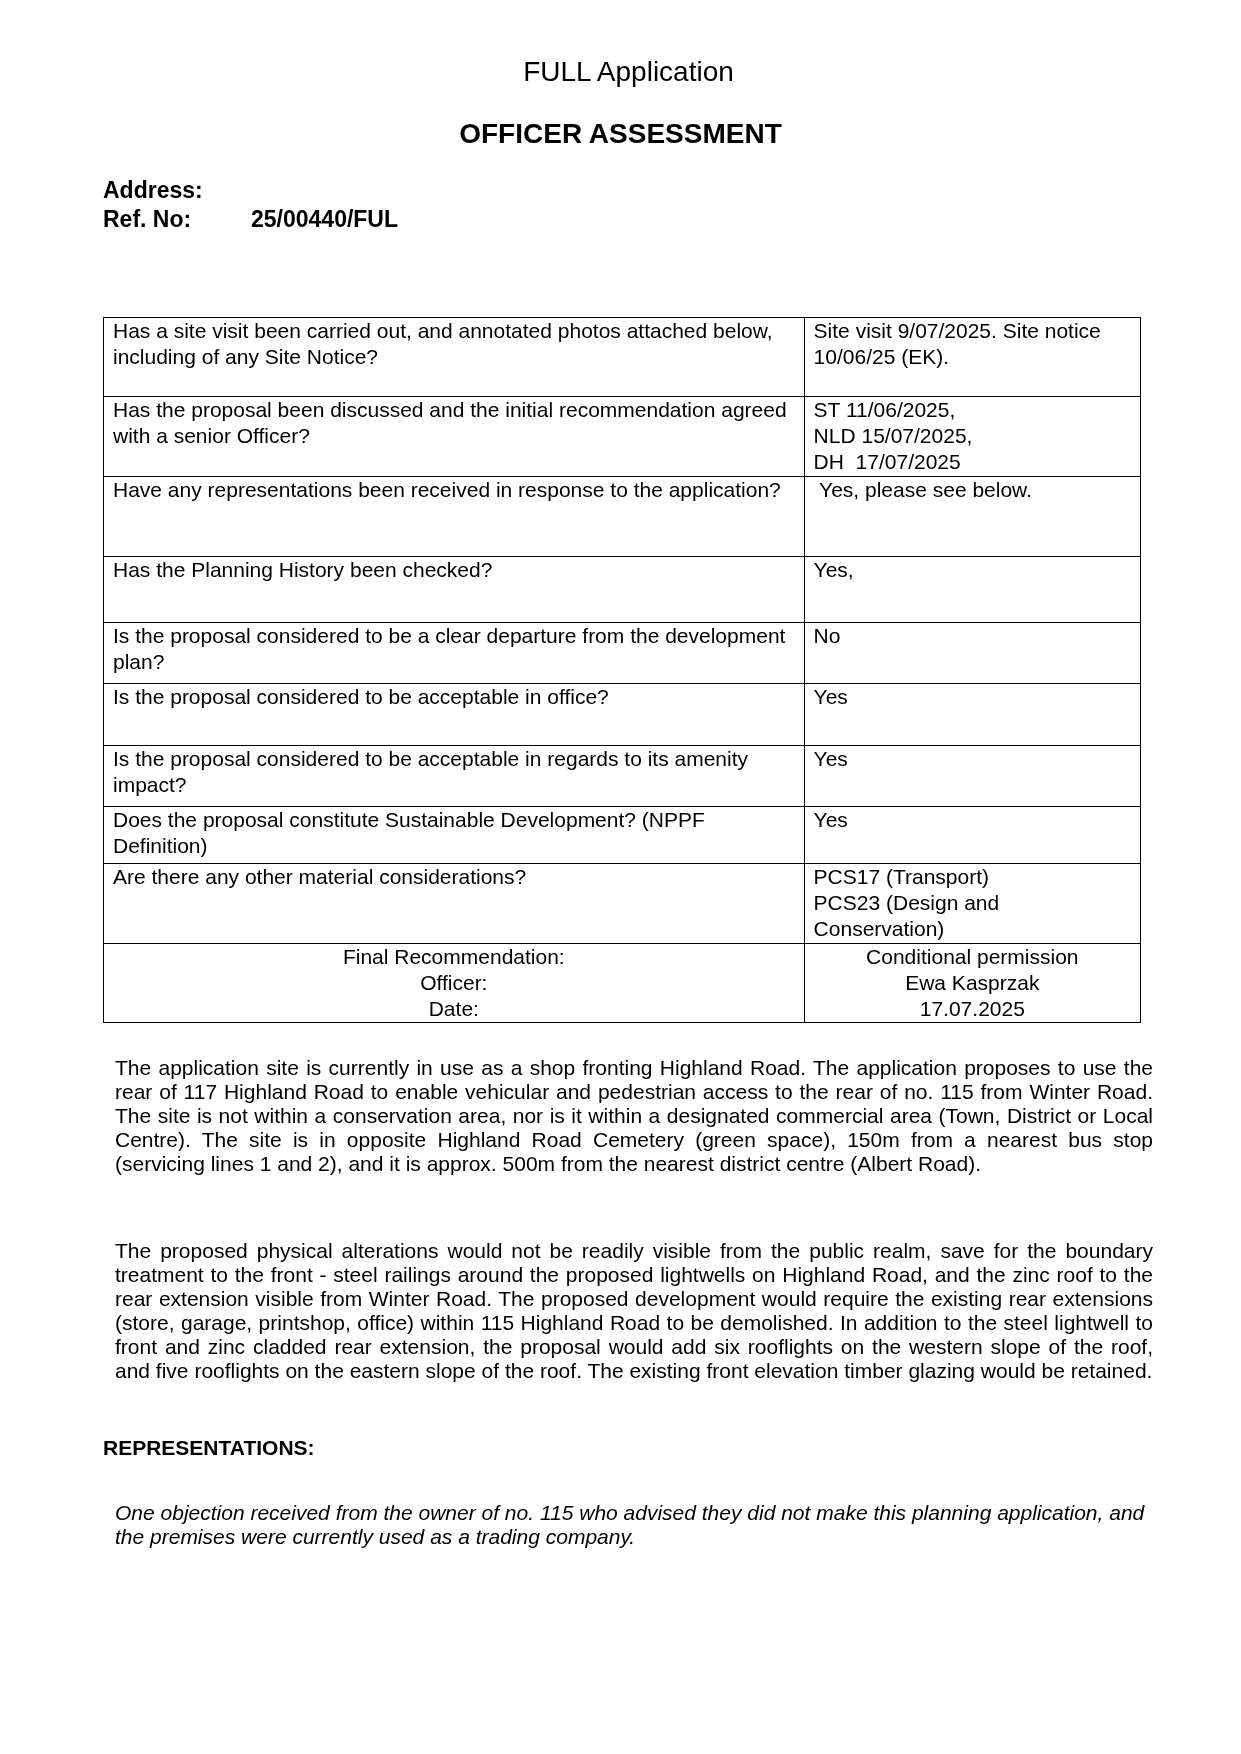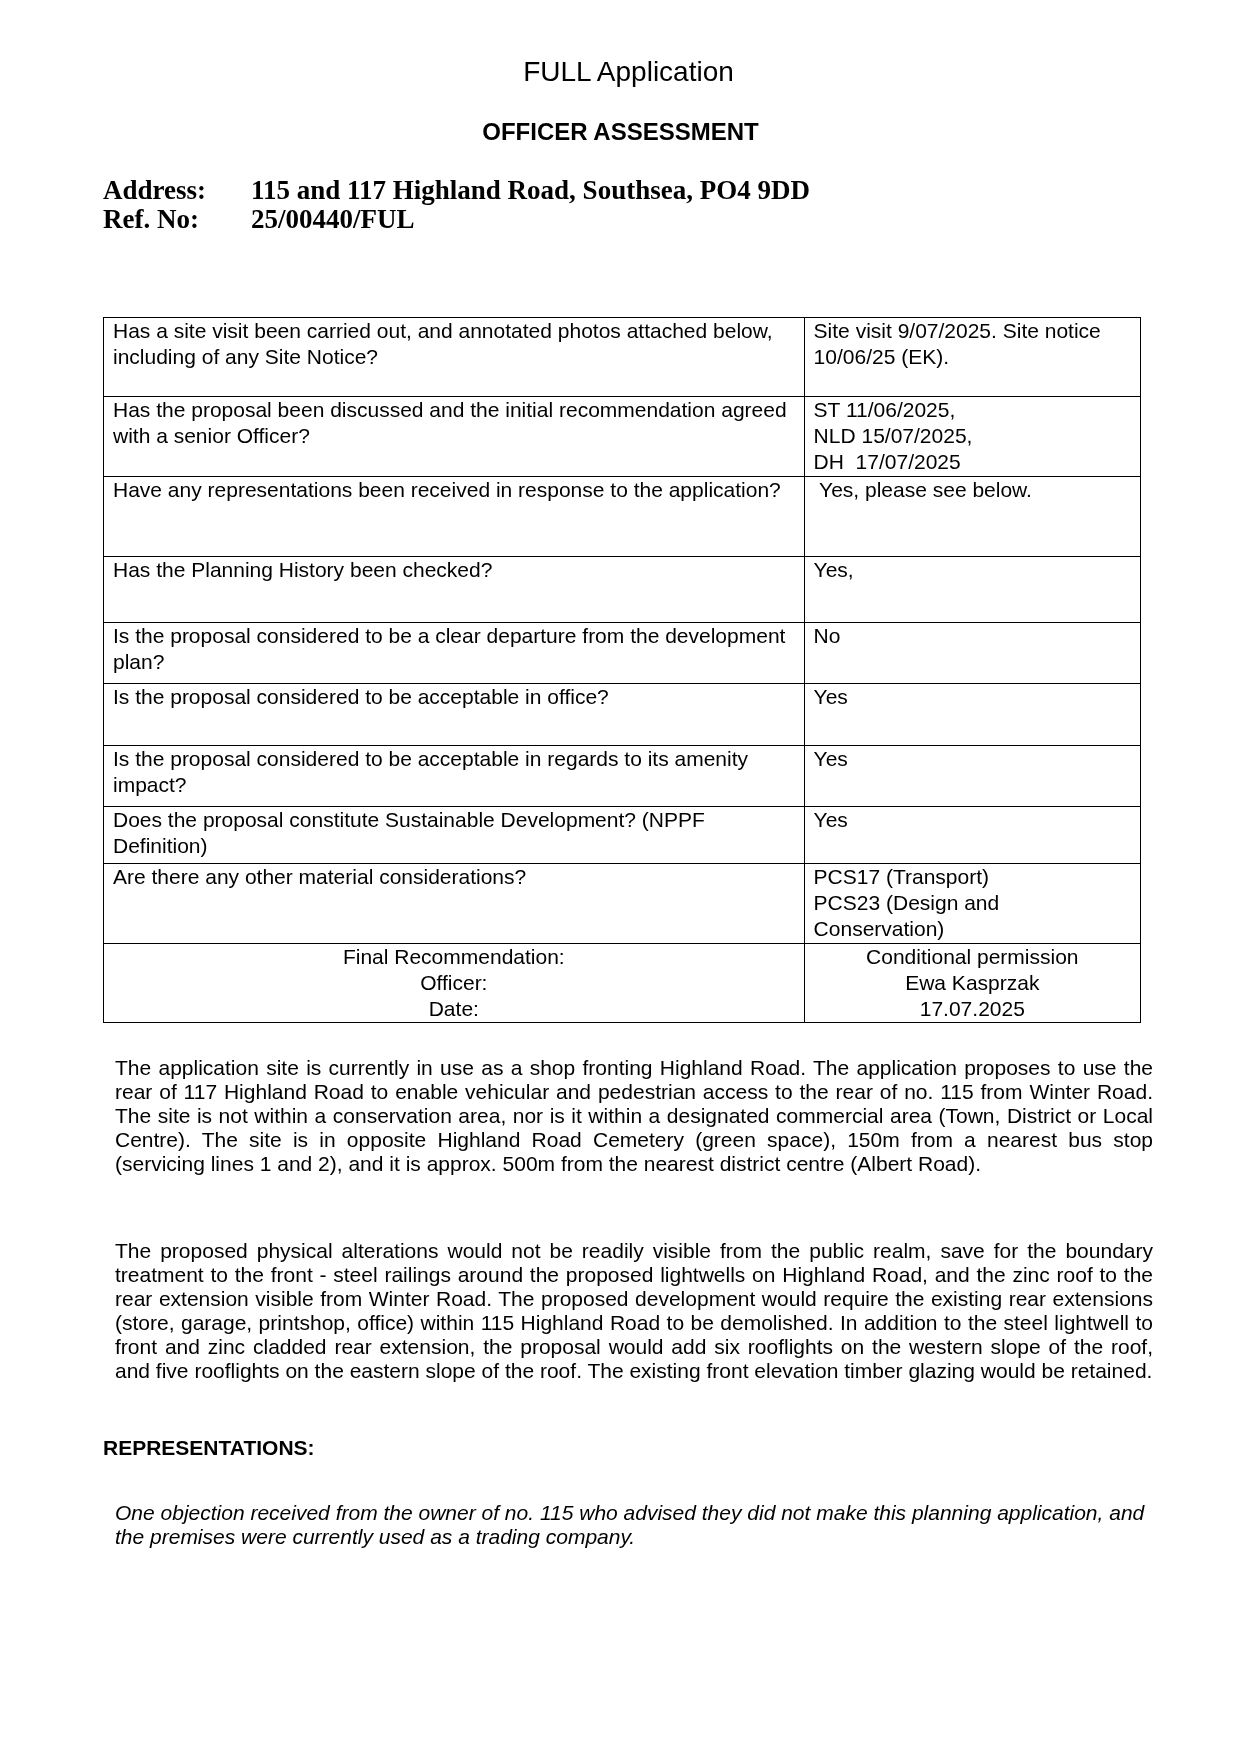--- a/index.html
+++ b/index.html
@@ -2,22 +2,22 @@
 <html><head>
 <meta charset="utf-8">
 <style>
   html, body { margin: 0; padding: 0; background: #ffffff; }
   body { width: 1241px; height: 1754px; position: relative; overflow: hidden;
          font-family: "Liberation Sans", sans-serif; color: #000; }
   .page { position: absolute; left: 0; top: 0; width: 1241px; height: 1754px; }
   .title { position: absolute; left: 8px; width: 1241px; top: 56px; text-align: center;
            font-size: 28px; font-weight: normal; }
   .subtitle { position: absolute; left: 0; width: 1241px; top: 118px; text-align: center;
-              font-size: 24px; font-weight: bold; }
-  .meta { position: absolute; left: 103px; top: 176px; font-size: 27px; font-weight: bold; line-height: 28.5px; font-family: Liberation Serif, serif; }
+              font-size: 28px; font-weight: bold; }
+  .meta { position: absolute; left: 103px; top: 176px; font-size: 23px; font-weight: bold; line-height: 28.5px; }
   .meta-row { display: flex; }
   .meta-label { width: 148px; flex: none; }
   .meta-value { width: 900px; }
   table.assess { position: absolute; left: 103px; top: 317px; width: 1038px;
                  border-collapse: collapse; font-size: 21px; line-height: 26px; }
   table.assess td { border: 1.5px solid #000; vertical-align: top; padding: 0 9px; }
   table.assess td.q { width: 690px; }
   table.assess td.a { width: 319px; }
   .final td { font-weight: normal; text-align: center; }
   .para { position: absolute; left: 103px; width: 1038px; font-size: 21px; line-height: 24px;
@@ -30,21 +30,20 @@
 </head>
 <body>
 
 <div class="page">
   <div class="title">FULL Application</div>
   <div class="subtitle">OFFICER ASSESSMENT</div>
 
   <div class="meta">
     <div class="meta-row">
       <span class="meta-label">Address:</span>
-      <span class="meta-value">115 and 117 Highland Road, Southsea, PO4 9DD</span>
     </div>
     <div class="meta-row">
       <span class="meta-label">Ref. No:</span>
       <span class="meta-value">25/00440/FUL</span>
     </div>
   </div>
 
   <table class="assess">
     <tbody>
       <tr style="height:79px">

